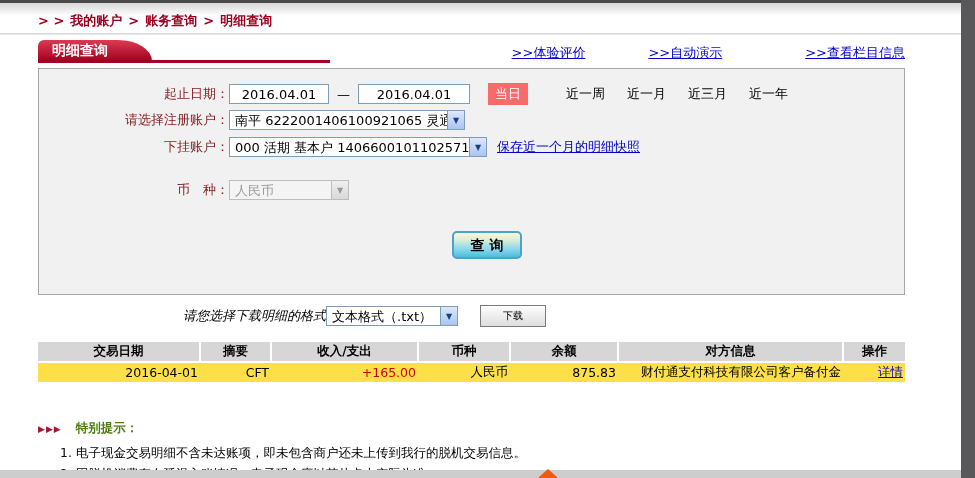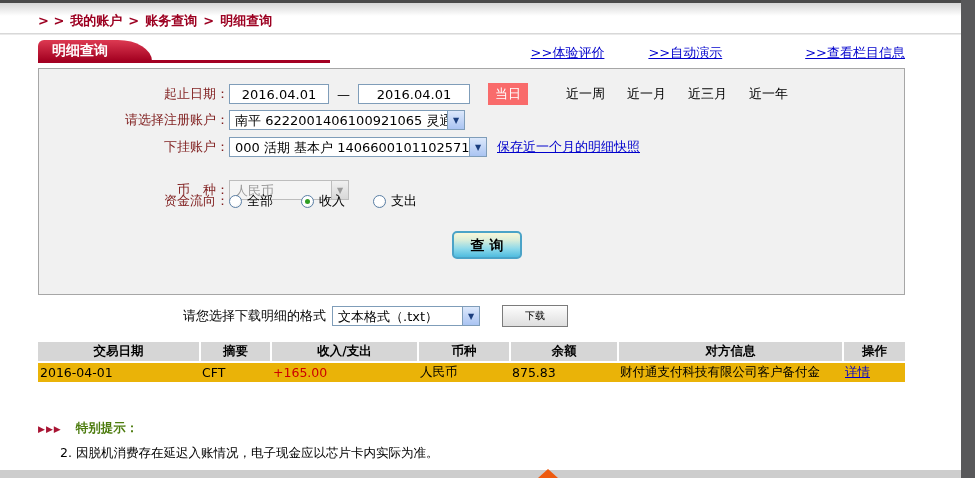--- a/index.html
+++ b/index.html
@@ -27,21 +27,21 @@
   .tab { position:absolute; left:38px; top:40px; height:21px; padding:0 10px 0 14px;
          background:linear-gradient(180deg,#dd3a52,#a30020);
          border-top-left-radius:6px; color:#fff; font-weight:bold; font-size:14px;
          line-height:21px; z-index:2; }
   .tab::after { content:""; position:absolute; right:-34px; top:0; width:34px; height:21px;
                 background:linear-gradient(180deg,#dd3a52,#a30020);
                 border-top-right-radius:100% 100%; }
   .tab-underline { position:absolute; left:38px; top:60px; width:292px; height:3px; background:#a30022; }
   .header-links { position:absolute; left:38px; top:44px; width:867px; display:flex; justify-content:flex-end; }
   .header-links a { color:#0000cc; text-decoration:underline; font-size:13px; cursor:pointer; }
-  .header-links a + a.gap1 { margin-left:44px; }
+  .header-links a + a.gap1 { margin-left:63px; }
   .header-links a + a.gap2 { margin-left:83px; }
   
   .panel { position:absolute; left:38px; top:68px; width:867px; height:227px;
            background:#f1f1f1; border:1px solid #a6a6a6; }
   .frow { position:absolute; left:0; display:flex; align-items:center; width:100%; }
   .flabel { width:190px; text-align:right; flex:0 0 190px; color:#7f1d1d; }
   .date-input { width:100px; height:20px; border:1px solid #7f9db9; background:#fff;
                 text-align:center; font-size:13px; font-family:"DejaVu Sans",sans-serif; }
   .date-input.second { width:112px; }
   .dash { margin:0 8px; }
@@ -53,46 +53,46 @@
   .xp-select .txt { flex:1; padding:1px 4px 0 5px; white-space:nowrap; overflow:hidden; font-size:13px; line-height:18px; }
   .xp-select .btn { flex:0 0 17px; background:linear-gradient(180deg,#dce8fb,#aac4f2);
                     border-left:1px solid #7f9db9; color:#1b3e7e; font-size:8px;
                     display:flex; align-items:center; justify-content:center; }
   .xp-select.disabled { border-color:#bdbdbd; background:#f4f4f4; cursor:default; }
   .xp-select.disabled .txt { color:#9a9a9a; }
   .xp-select.disabled .btn { background:linear-gradient(180deg,#f0f0f0,#d8d8d8); border-left-color:#bdbdbd; color:#9a9a9a; }
   .w-register { width:236px; }
   .w-sub { width:258px; }
   .w-currency { width:120px; }
-  .w-format { width:148px; }
+  .w-format { width:132px; }
   .snap-link { margin-left:10px; color:#0000cc; text-decoration:underline; cursor:pointer; }
   
   .radio-opt { display:flex; align-items:center; margin-right:28px; cursor:pointer; }
   .radio { width:13px; height:13px; border:1px solid #5a7fa5; border-radius:50%;
            background:radial-gradient(circle at 35% 30%, #fff 55%, #e6e6e6); margin-right:5px; position:relative; }
   .radio.checked::after { content:""; position:absolute; left:3px; top:3px; width:5px; height:5px;
                           border-radius:50%; background:#2f9e22; }
   
   .btn-row { position:absolute; left:0; top:162px; width:100%; text-align:center;padding-left:31px; }
   .query-btn { display:inline-block; width:70px; height:28px; line-height:25px; text-align:center;
                font-size:14px; font-weight:bold; color:#000; cursor:pointer;
                background:linear-gradient(180deg,#f9f8d9 0%,#d9edd9 30%,#8ed9ea 65%,#4fbcdf 100%);
                border:2px solid #4ba3c7; border-radius:5px; }
   
   .dl-row { position:absolute; left:38px; top:305px; width:867px; display:flex; align-items:center; }
-  .dl-label { margin-left:145px; margin-right:6px; }
+  .dl-label { margin-left:145px; margin-right:0;font-style:italic; }
   .dl-hint { margin-left:48px; }
   .dl-btn { margin-left:22px; width:66px; height:22px; font-size:10px;
             background:linear-gradient(180deg,#fdfdfd,#dedede); border:1px solid #7b7b7b; cursor:pointer;
             font-family:"DejaVu Sans",sans-serif; }
   
   .tbl { position:absolute; left:38px; top:342px; width:867px; border-collapse:collapse; table-layout:fixed; font-size:12.5px; }
   .tbl th { background:#d6d6d6; font-weight:bold; height:17px; padding:1px 2px; border-left:2px solid #fff; }
   .tbl th:first-child { border-left:none; }
-  .tbl td { background:#eab308; height:19px; text-align:left; padding:1px 2px; border-top:2px solid #fff;margin-top:18px; }
+  .tbl td { background:#fde047; height:19px; text-align:right; padding:1px 2px; border-top:2px solid #fff;margin-top:18px; }
   .amount-pos { color:#cc0000; }
   .detail-link { color:#0000cc; text-decoration:underline; cursor:pointer; }
   
   .notice { position:absolute; left:38px; top:420px; width:880px; font-size:12.5px; }
   .notice-head { display:flex; align-items:center; margin-bottom:8px; }
   .notice-arrows { color:#a81433; font-size:9px; letter-spacing:1px; margin-right:14px; }
   .notice-title { color:#4d7c0f; font-weight:bold; }
   .notice-item { margin-left:22px; margin-top:4px; color:#000; }
 </style>
 </head>
@@ -147,35 +147,20 @@
     </div>
 
     <div class="frow" style="top:111px;">
       <span class="flabel">币　种：</span>
       <div class="xp-select disabled w-currency">
         <span class="txt">人民币</span>
         <span class="btn">▼</span>
       </div>
     </div>
 
-    <div class="frow" style="top:123px;">
-      <span class="flabel">资金流向：</span>
-      <span class="radio-opt">
-        <span class="radio"></span>
-        <span>全部</span>
-      </span>
-      <span class="radio-opt">
-        <span class="radio checked"></span>
-        <span>收入</span>
-      </span>
-      <span class="radio-opt">
-        <span class="radio"></span>
-        <span>支出</span>
-      </span>
-    </div>
 
     <div class="btn-row">
       <span class="query-btn">查 询</span>
     </div>
   </div>
 
   <div class="dl-row">
     <span class="dl-label">请您选择下载明细的格式</span>
     <div class="xp-select w-format">
       <span class="txt">文本格式（.txt）</span>
@@ -216,19 +201,20 @@
         <td><a class="detail-link">详情</a></td>
       </tr>
     </tbody>
   </table>
 
   <div class="notice">
     <div class="notice-head">
       <span class="notice-arrows">▶▶▶</span>
       <span class="notice-title">特别提示：</span>
     </div>
+    <div class="notice-item">1. 电子现金交易明细不含未达账项，即未包含商户还未上传到我行的脱机交易信息。</div>
     <div class="notice-item">2. 因脱机消费存在延迟入账情况，电子现金应以芯片卡内实际为准。</div>
   </div>
 
   <div class="bottom-band"></div>
   <div class="bottom-arrow"></div>
   <div class="right-strip"></div>
 </div>
 
 </body></html>

